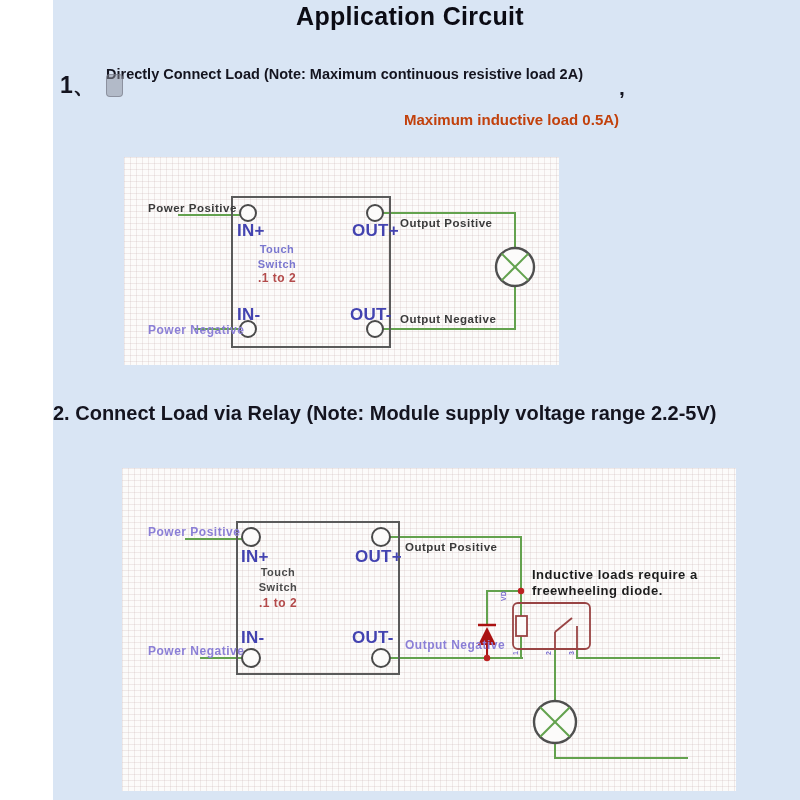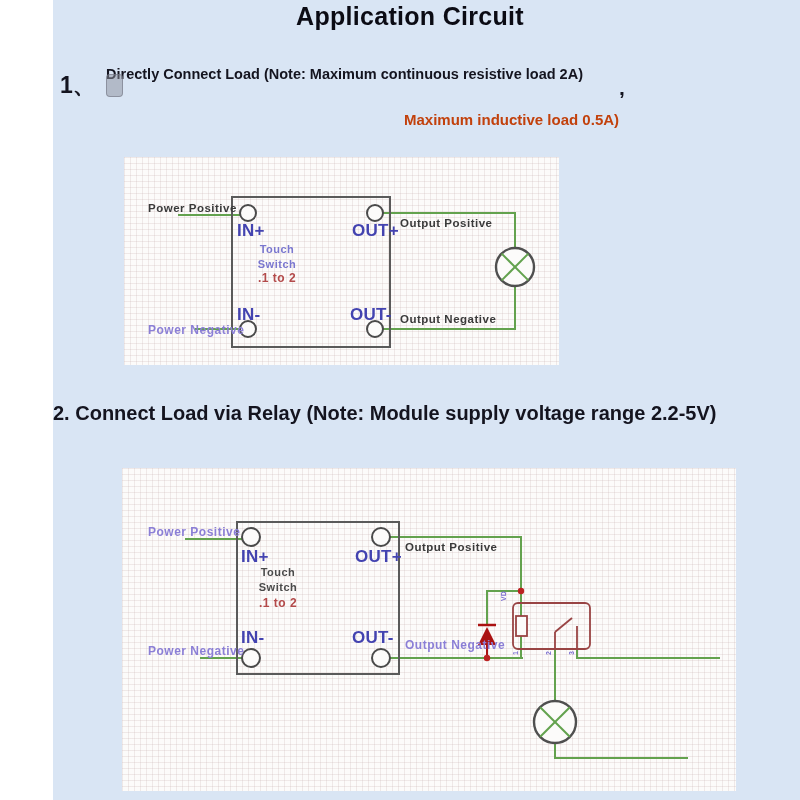--- a/index.html
+++ b/index.html
@@ -170,17 +170,21 @@
   <span class="lbl pinlbl" style="left:233px;top:79px;">OUT+</span>
   <span class="lbl pinlbl" style="left:119px;top:160px;">IN-</span>
   <span class="lbl pinlbl" style="left:230px;top:160px;">OUT-</span>
   <div class="lbl modname2" style="left:120px;top:97px;width:72px;">
     <span>Touch</span><br>
     <span>Switch</span>
   </div>
   <div class="lbl modrange" style="left:115px;top:128px;width:82px;">.1 to 2</div>
   <span class="lbl dark" style="left:283px;top:73px;">Output Positive</span>
   <span class="lbl purple" style="left:283px;top:170px;">Output Negative</span>
+  <div class="lbl note" style="left:410px;top:99px;">
+    <span>Inductive loads require a</span><br>
+    <span>freewheeling diode.</span>
+  </div>
   <span class="lbl tiny rot" style="left:378px;top:133px;">VD</span>
   <span class="lbl tiny rot" style="left:390px;top:187px;">1</span>
   <span class="lbl tiny rot" style="left:423px;top:187px;">2</span>
   <span class="lbl tiny rot" style="left:446px;top:187px;">3</span>
 </div>
 
 </body></html>

